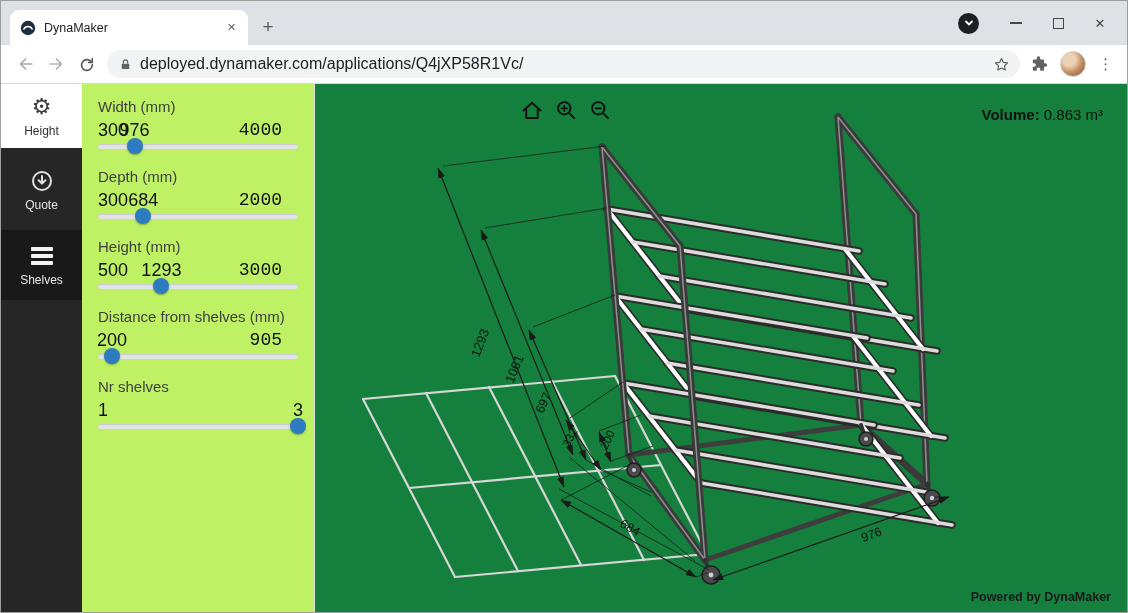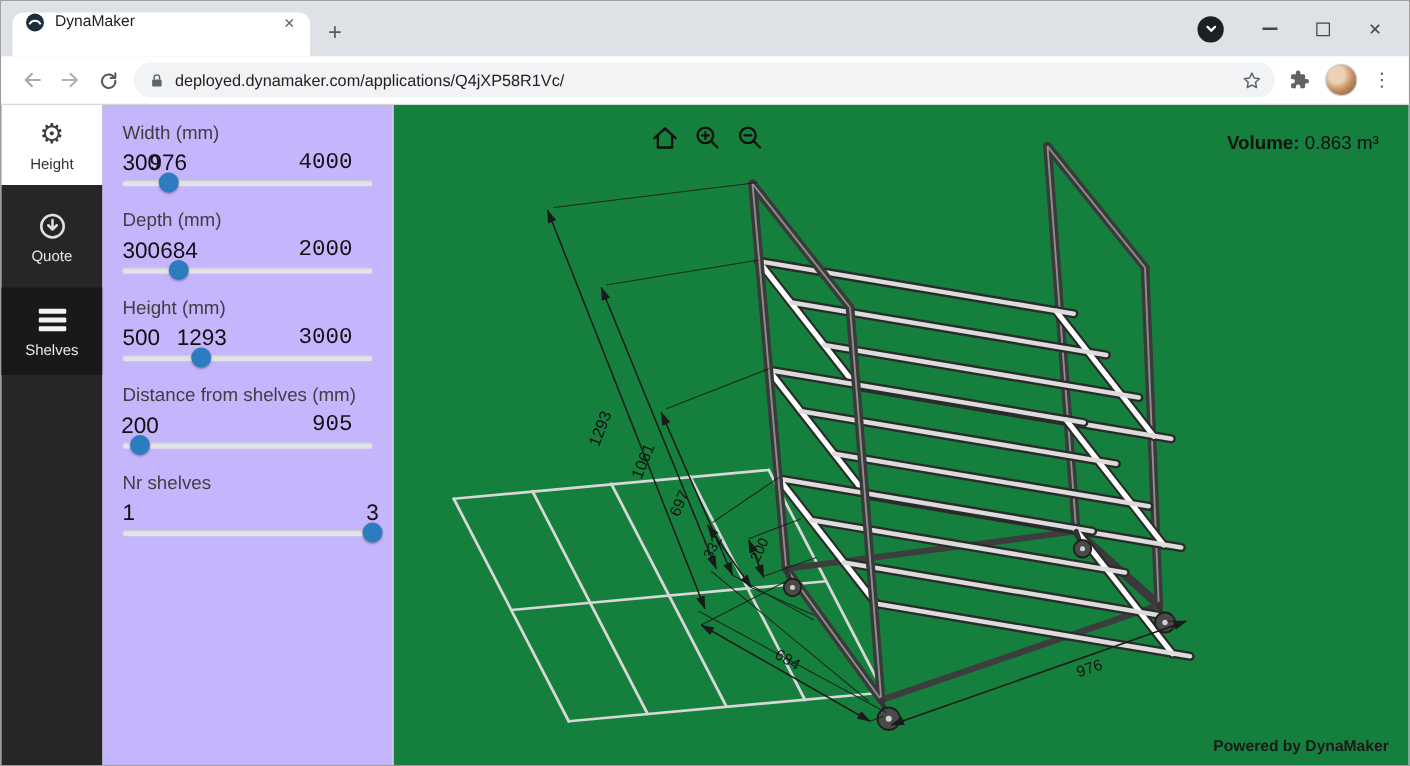--- a/index.html
+++ b/index.html
@@ -2,57 +2,57 @@
 <html><head>
 <meta charset="utf-8">
 <style>
   * { margin:0; padding:0; box-sizing:border-box; }
   html,body { background:#fff; }
   body { font-family:"Liberation Sans", sans-serif; width:1128px; height:613px; }
   .window { width:1128px; height:613px; border:1px solid #9e9e9e; display:flex; flex-direction:column; overflow:hidden; background:#fff; }
 
   
   .titlebar { height:44px; background:#dee1e6; display:flex; align-items:flex-end; flex-shrink:0; position:relative; }
-  .tab { margin-left:9px; width:238px; height:35px; background:#fff; border-radius:9px 9px 0 0; display:flex; align-items:flex-start; padding:0 8px 0 10px; }
+  .tab { margin-left:9px; width:238px; height:35px; background:#fff; border-radius:9px 9px 0 0; display:flex; align-items:center; padding:0 8px 0 10px; }
   .tab-favicon { width:16px; height:16px; flex-shrink:0; }
   .tab-title { flex:1; font-size:12.5px; color:#202124; margin-left:8px; white-space:nowrap; overflow:hidden; }
   .tab-close { width:17px; height:17px; display:flex; align-items:center; justify-content:center; font-size:11px; color:#5f6368; border-radius:50%; cursor:default; }
   .newtab { width:28px; height:28px; margin:0 0 4px 6px; display:flex; align-items:center; justify-content:center; font-size:19px; color:#5a5a5a; }
   .tb-right { position:absolute; right:6px; top:0; height:44px; display:flex; align-items:center; }
   .chev-circle { width:21px; height:21px; border-radius:50%; background:#1d2023; display:flex; align-items:center; justify-content:center; margin-right:16px; }
   .winbtn { width:42px; height:34px; display:flex; align-items:center; justify-content:center; color:#474747; }
   .min-glyph { width:12px; height:1.5px; background:#474747; }
   .max-glyph { width:11px; height:11px; border:1.4px solid #474747; }
   .close-glyph { font-size:13px; }
 
   
   .addressbar { height:39px; background:#fff; border-bottom:1px solid #d7d7d7; display:flex; align-items:center; padding:0 10px; flex-shrink:0; }
   .nav-ic { width:30px; height:30px; display:flex; align-items:center; justify-content:center; }
   .omnibox { flex:1; height:28px; background:#f1f3f4; border-radius:14px; display:flex; align-items:center; padding:0 10px 0 12px; margin:0 6px; }
-  .url-text { font-size:13px; color:#202124; margin-left:8px; flex:1; white-space:nowrap; overflow:hidden; }
+  .url-text { font-size:16px; color:#202124; margin-left:8px; flex:1; white-space:nowrap; overflow:hidden; }
   .after-box { display:flex; align-items:center; gap:12px; padding:0 4px; }
   .avatar { width:26px; height:26px; border-radius:50%; background:radial-gradient(circle at 35% 32%, #ecd2b4 0 28%, #c79065 55%, #7a4f30 100%); border:1px solid #d0d0d0; }
   .menu-dots { font-size:15px; color:#5f6368; letter-spacing:0; }
 
   
   .content { flex:1; display:flex; min-height:0; }
 
   .rail { width:81px; background:#262626; flex-shrink:0; color:#e6e6e6; }
   .rail-item { text-align:center; padding:11px 0 10px; cursor:pointer; }
   .rail-item .icon-box { height:24px; display:flex; align-items:center; justify-content:center; }
   .rail-item .rail-label { font-size:12px; margin-top:5px; }
   .rail-item.active { background:#fff; color:#333; }
   .rail-item.shade { background:#191919; margin-top:8px; padding:14px 0 13px; }
   .rail-item.quote { margin-top:10px; }
   .gear { font-size:22px; line-height:1; color:#3c3c3c; }
   .shelves-icon span { display:block; width:22px; height:3.5px; background:#f2f2f2; border-radius:1px; margin:0 auto 3.5px; }
   .shelves-icon span:last-child { margin-bottom:0; }
 
   
-  .panel { width:233px; background:#c4b5fd; border-right:1px solid #e0e0e0; padding:14px 16px 0; flex-shrink:0; }
+  .panel { width:233px; background:#bef264; border-right:1px solid #e0e0e0; padding:14px 16px 0; flex-shrink:0; }
   .grp { margin-bottom:13px; }
   .g-label { font-size:15px; color:#3f3f3f; margin-bottom:3px; }
   .g-vals { position:relative; height:19px; font-size:18px; color:#111; }
   .vmin { position:absolute; left:0; top:2px; }
   .vmax { position:absolute; right:16px; top:2px;font-family:Liberation Mono, monospace; }
   .vcur { position:absolute; top:2px; transform:translateX(-50%); }
   .g-track { position:relative; height:18px; margin-bottom:4px; cursor:pointer; }
   .g-track::before { content:""; position:absolute; left:0; right:0; top:7px; height:5px; background:#e1e3e6; border-radius:3px; box-shadow:inset 0 1px 1px rgba(0,0,0,.10); }
   .thumb { position:absolute; top:1px; width:16px; height:16px; border-radius:50%; background:#2e7cc0; transform:translateX(-50%); box-shadow:0 1px 2px rgba(0,0,0,.35); }
 

